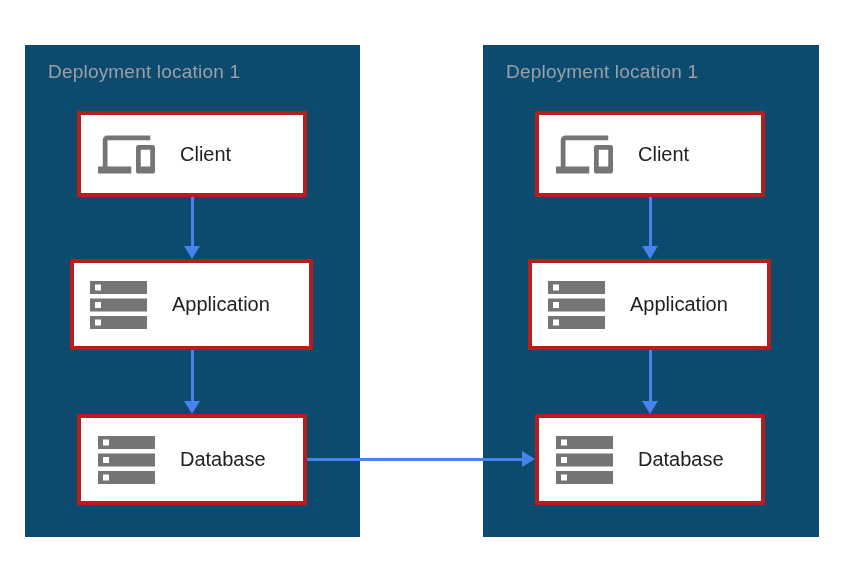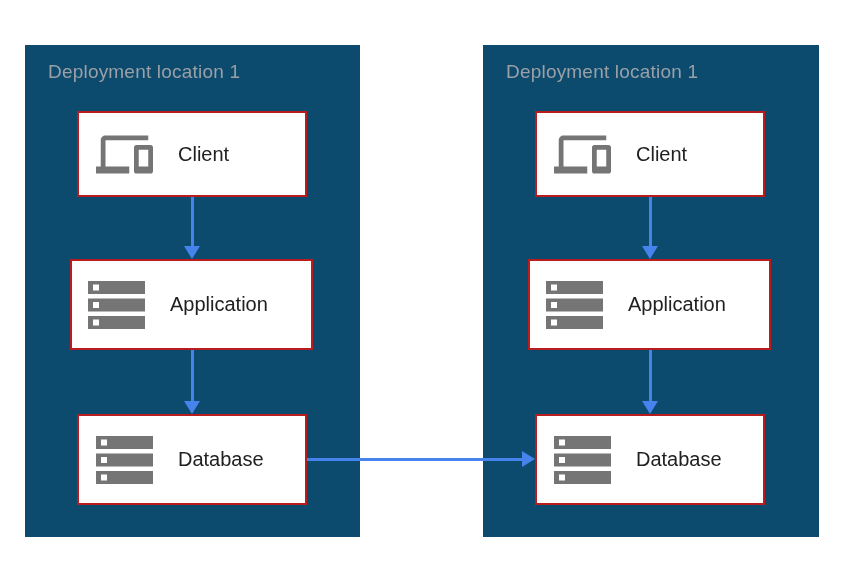--- a/index.html
+++ b/index.html
@@ -33,21 +33,21 @@
     color: #9aa0a6;
     white-space: nowrap;
   }
 
   .node {
     position: absolute;
     display: flex;
     align-items: center;
     box-sizing: border-box;
     background: #ffffff;
-    border: 2px solid #b91c1c;
+    border: 4px solid #b91c1c;
     padding-left: 17px;
   }
   .node-client      { left: 52px; top: 66px;  width: 230px; height: 86px; }
   .node-application { left: 45px; top: 214px; width: 243px; height: 91px; padding-left: 16px; }
   .node-database    { left: 52px; top: 369px; width: 230px; height: 91px; text-align: center; }
 
   .icon {
     display: flex;
     align-items: center;
     justify-content: center;

